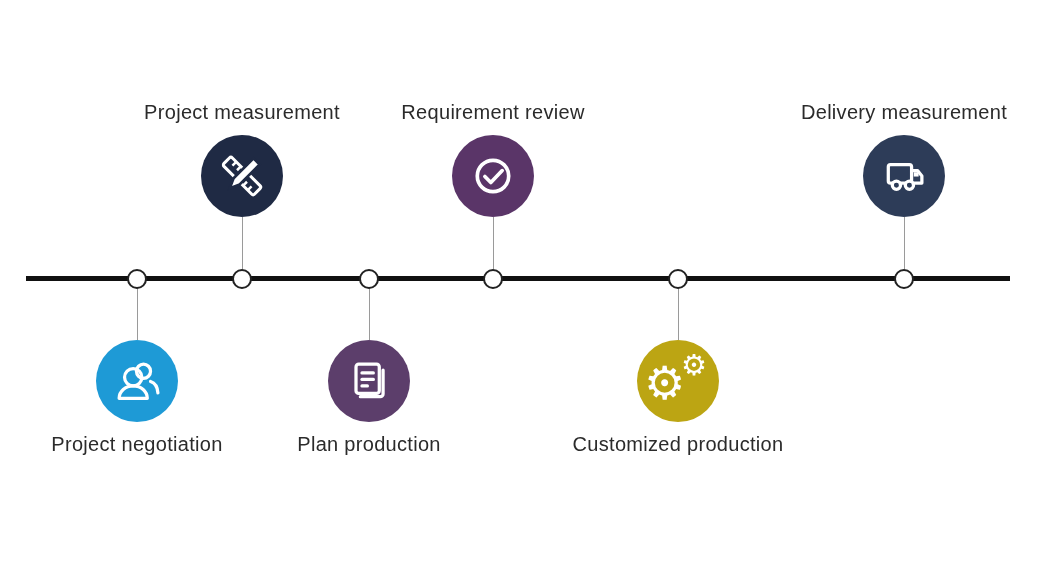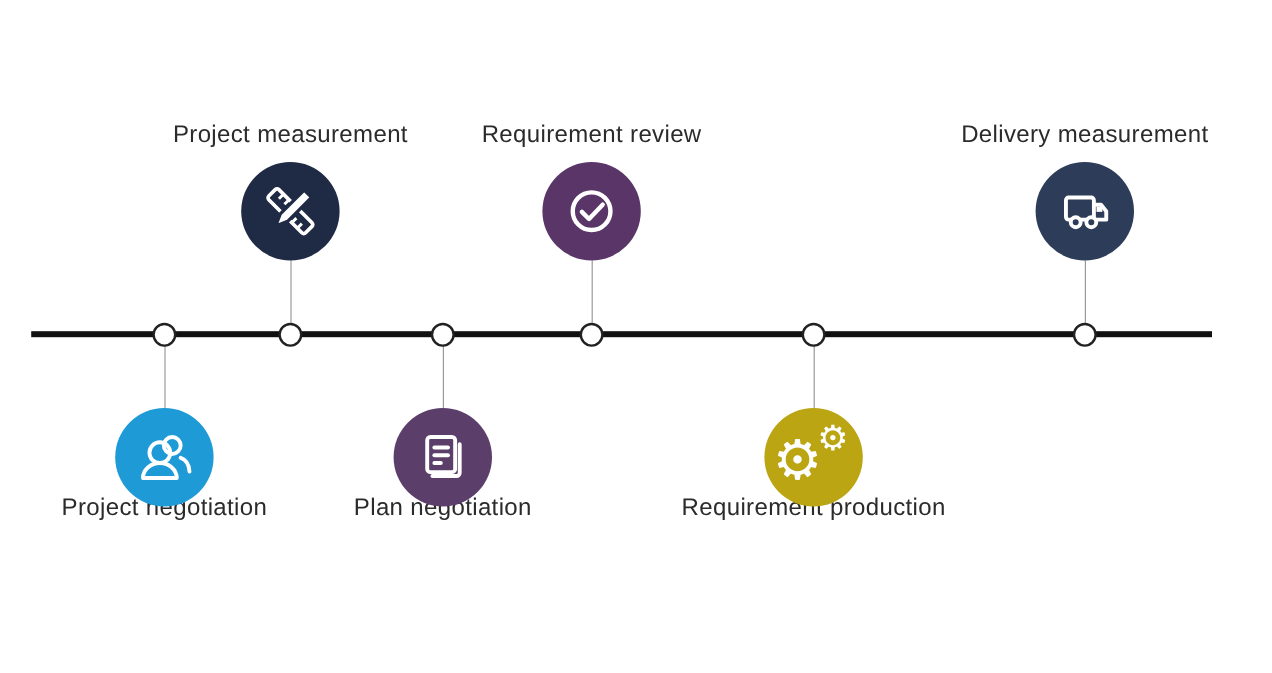--- a/index.html
+++ b/index.html
@@ -65,21 +65,21 @@
   .step-label {
     position: absolute;
     left: var(--cx);
     transform: translateX(-50%);
     white-space: nowrap;
     font-size: 20px;
     color: #2b2b2b;
     letter-spacing: 0.3px;
     z-index: 2;
   }
-  .below .step-label { top: 412px; }
+  .below .step-label { top: 433px; }
   .above .step-label { top: 101px; }
 
   .bubble svg { display: block; }
 
   .gear-wrap { position: relative; width: 82px; height: 82px; }
   .gear-big {
     position: absolute; left: 7px; top: 20px;
     font-size: 46px; line-height: 1; color: #ffffff;
     font-family: "DejaVu Sans", sans-serif;
   }
@@ -134,21 +134,21 @@
       <svg width="52" height="52" viewBox="0 0 48 48">
         <g fill="none" stroke="#ffffff" stroke-width="3" stroke-linecap="round" stroke-linejoin="round">
           <path d="M37 14 v22 a2.5 2.5 0 0 1 -2.5 2.5 h-18.5"></path>
           <rect x="12" y="8.5" width="21.5" height="27" rx="2.5"></rect>
           <path d="M17.5 16.5 h10.5"></path>
           <path d="M17.5 22.5 h10.5"></path>
           <path d="M17.5 28.5 h5"></path>
         </g>
       </svg>
     </div>
-    <div class="step-label">Plan negotiation</div>
+    <div class="step-label">Plan production</div>
   </div>
 
   <div class="node above" style="--cx:493px">
     <div class="connector" style="background-color: rgb(154, 154, 154);"></div>
     <div class="marker"></div>
     <div class="bubble" style="background-color: rgb(90, 53, 104);">
       <svg width="52" height="52" viewBox="0 0 48 48">
         <g fill="none" stroke="#ffffff" stroke-width="3.4" stroke-linecap="round" stroke-linejoin="round">
           <circle cx="24" cy="24" r="14.5"></circle>
           <path d="M16.5 24.5 l5.5 5.5 l10.5 -11"></path>
@@ -160,21 +160,21 @@
 
   <div class="node below" style="--cx:678px">
     <div class="connector" style="background-color: rgb(154, 154, 154);"></div>
     <div class="marker"></div>
     <div class="bubble" style="background-color: rgb(188, 165, 19);">
       <div class="gear-wrap">
         <span class="gear-big">⚙</span>
         <span class="gear-small">⚙</span>
       </div>
     </div>
-    <div class="step-label">Requirement production</div>
+    <div class="step-label">Customized production</div>
   </div>
 
   <div class="node above" style="--cx:904px">
     <div class="connector" style="background-color: rgb(154, 154, 154);"></div>
     <div class="marker"></div>
     <div class="bubble" style="background-color: rgb(45, 60, 88);">
       <svg width="52" height="52" viewBox="0 0 48 48">
         <g fill="none" stroke="#ffffff" stroke-width="3" stroke-linecap="round" stroke-linejoin="round">
           <rect x="9.5" y="13.5" width="21.5" height="17" rx="2"></rect>
           <path d="M31 19 h5.5 l4 5 v6.5 h-9.5"></path>

